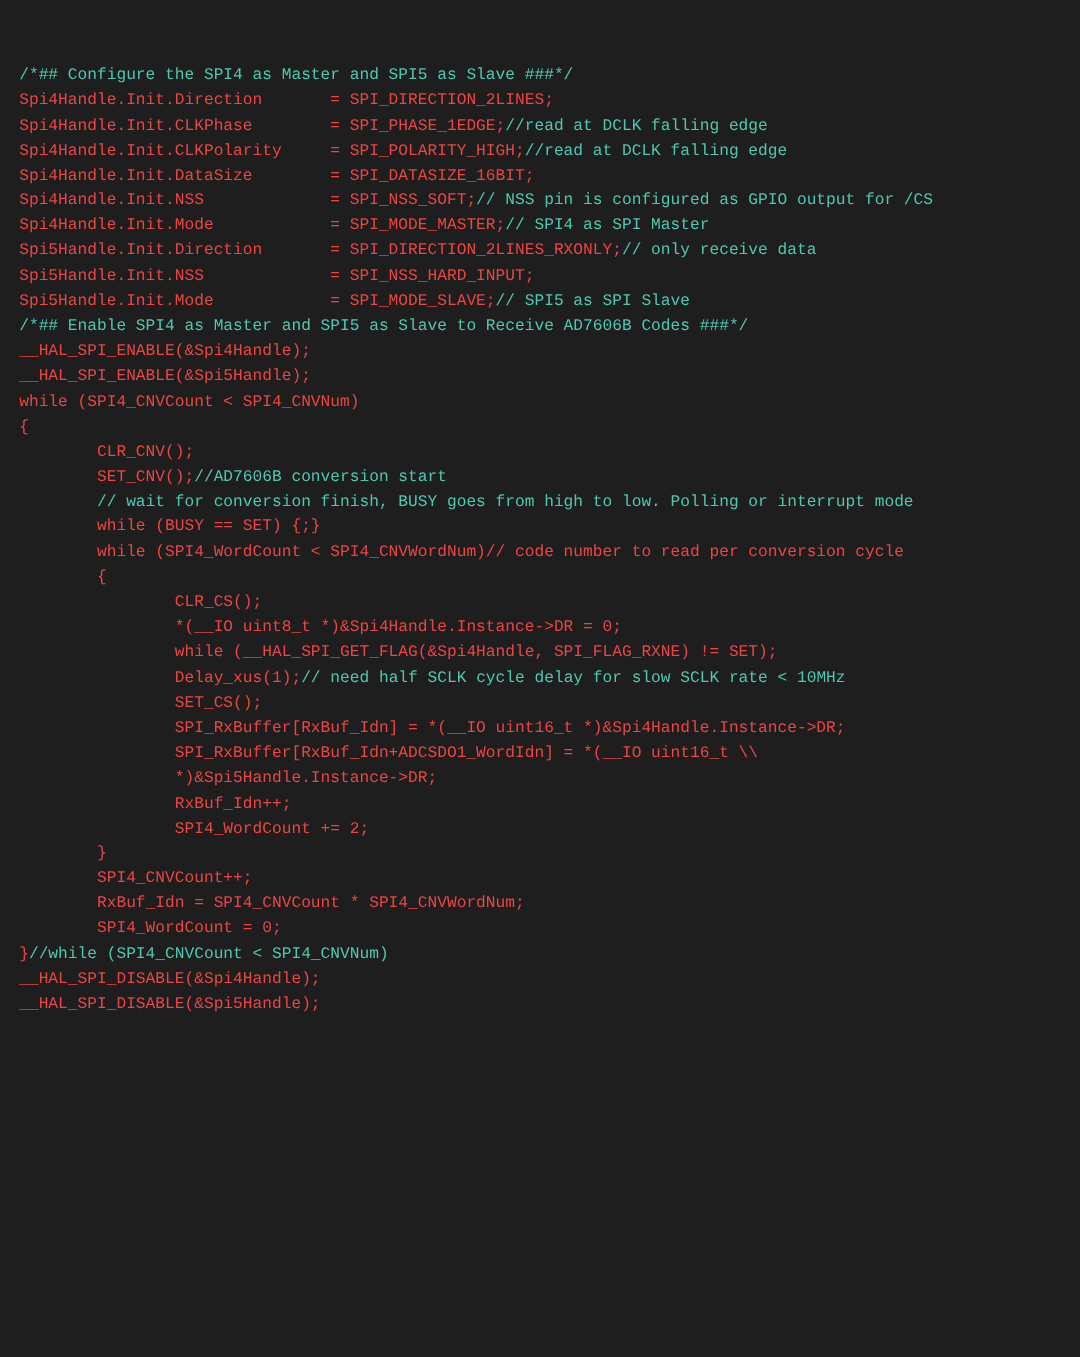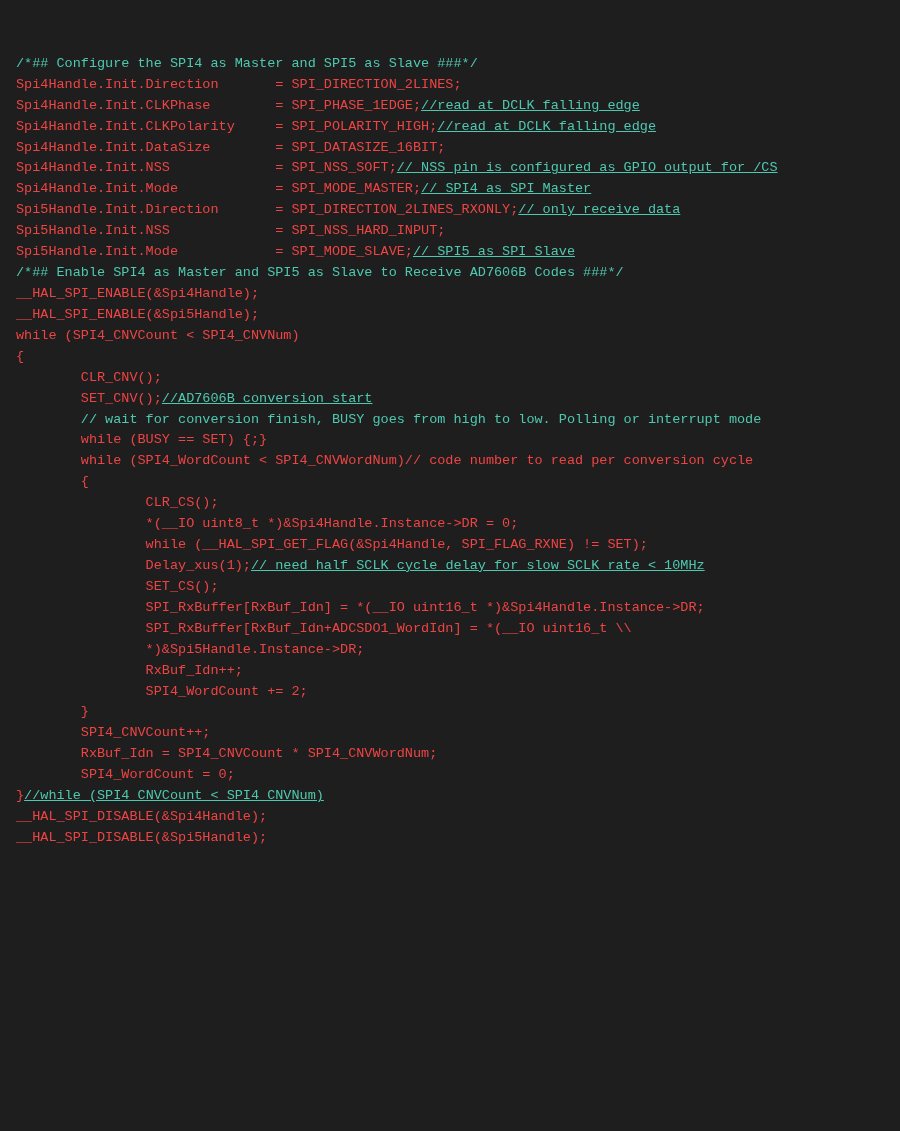--- a/index.html
+++ b/index.html
@@ -18,21 +18,21 @@
       width: 900px;
       min-height: 1131px;
     }
 
     .code-block {
       white-space: pre;
     }
 
     .comment { color: #4ec9b0; }
     .plain { color: #ef4444; }
-    .inline-comment { color: #4ec9b0; text-decoration: underline; }
+    .inline-comment { color: #4ec9b0; }
 
     .line {
       display: block;
       white-space: pre;
     }
   </style>
 </head>
 <body>
 
 <div class="code-block">

